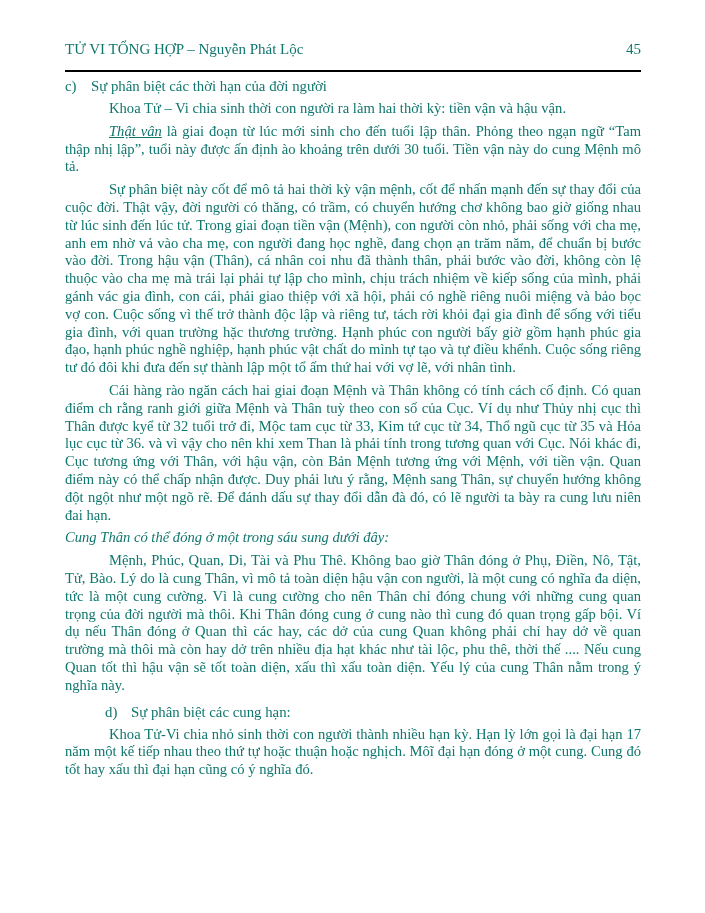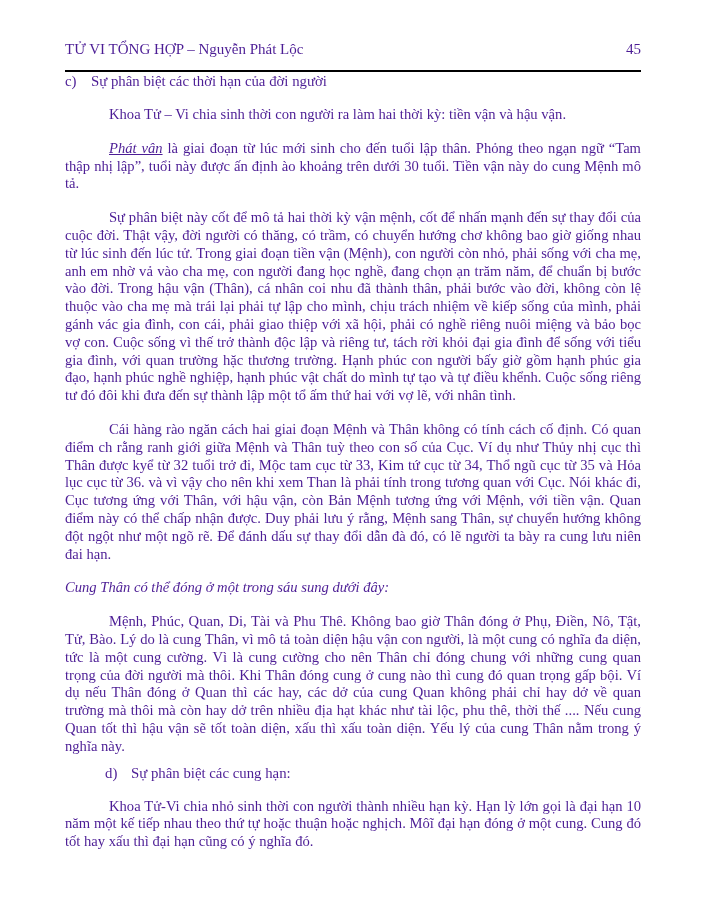--- a/index.html
+++ b/index.html
@@ -2,49 +2,50 @@
 <html><head>
 <meta charset="utf-8">
 <style>
   html, body { margin: 0; padding: 0; background: #ffffff; }
   .page {
     position: relative;
     width: 705px;
     height: 913px;
     margin: 0 auto;
     background: #ffffff;
-    color: #4c1d95;
+    color: #0f766e;
     font-family: "Liberation Serif", "DejaVu Serif", serif;
     box-sizing: border-box;
     padding: 40px 64px 0 65px;
     overflow: hidden;
   }
   .running-header {
     display: flex;
     justify-content: space-between;
     align-items: baseline;
     font-size: 15px;
     line-height: 18px;
   }
   .rule {
     border: none;
     border-top: 2px solid #000;
     margin: 12px 0 0 0;
   }
   .section-heading {
+    margin-top: 5px;
     font-size: 14.8px;
     line-height: 18px;
     text-align: left;
   }
   .section-heading .sec-label {
     display: inline-block;
     min-width: 26px;
   }
   .para {
-    margin: 16px 0 0 0;
+    margin: 5px 0 0 0;
     font-size: 14.6px;
     line-height: 17.8px;
     text-align: justify;
   }
   .indent { text-indent: 44px; }
   .noindent { text-indent: 0; font-style: italic; }
   .lead {
     font-style: italic;
     text-decoration: underline;
   }
@@ -61,30 +62,30 @@
   </div>
 
   <hr class="rule">
 
   <div class="section-heading c">
     <span class="sec-label">c)</span><span>Sự phân biệt các thời hạn của đời người</span>
   </div>
 
   <p class="para indent">Khoa Tử – Vi chia sinh thời con người ra làm hai thời kỳ: tiền vận và hậu vận.</p>
 
-  <p class="para indent"><span class="lead">Phát vân</span><span> là giai đoạn từ lúc mới sinh cho đến tuổi lập thân. Phỏng theo ngạn ngữ “Tam thập nhị lập”, tuổi này được ấn định ào khoảng trên dưới 30 tuổi. Tiền vận này do cung Mệnh mô tả.</span></p>
+  <p class="para indent"><span class="lead">Thật vân</span><span> là giai đoạn từ lúc mới sinh cho đến tuổi lập thân. Phỏng theo ngạn ngữ “Tam thập nhị lập”, tuổi này được ấn định ào khoảng trên dưới 30 tuổi. Tiền vận này do cung Mệnh mô tả.</span></p>
 
 
   <p class="para indent">Sự phân biệt này cốt để mô tả hai thời kỳ vận mệnh, cốt để nhấn mạnh đến sự thay đổi của cuộc đời. Thật vậy, đời người có thăng, có trầm, có chuyển hướng chơ không bao giờ giống nhau từ lúc sinh đến lúc tử. Trong giai đoạn tiền vận (Mệnh), con người còn nhỏ, phải sống với cha mẹ, anh em nhờ vả vào cha mẹ, con người đang học nghề, đang chọn ạn trăm năm, để chuẩn bị bước vào đời. Trong hậu vận (Thân), cá nhân coi nhu đã thành thân, phải bước vào đời, không còn lệ thuộc vào cha mẹ mà trái lại phải tự lập cho mình, chịu trách nhiệm về kiếp sống của mình, phải gánh vác gia đình, con cái, phải giao thiệp với xã hội, phải có nghề riêng nuôi miệng và bảo bọc vợ con. Cuộc sống vì thế trở thành độc lập và riêng tư, tách rời khỏi đại gia đình để sống với tiểu gia đình, với quan trường hặc thương trường. Hạnh phúc con người bấy giờ gồm hạnh phúc gia đạo, hạnh phúc nghề nghiệp, hạnh phúc vật chất do mình tự tạo và tự điều khểnh. Cuộc sống riêng tư đó đôi khi đưa đến sự thành lập một tổ ấm thứ hai với vợ lẽ, với nhân tình.</p>
 
   <p class="para indent">Cái hàng rào ngăn cách hai giai đoạn Mệnh và Thân không có tính cách cố định. Có quan điểm ch rằng ranh giới giữa Mệnh và Thân tuỳ theo con số của Cục. Ví dụ như Thủy nhị cục thì Thân được kyể từ 32 tuổi trở đi, Mộc tam cục từ 33, Kim tứ cục từ 34, Thổ ngũ cục từ 35 và Hỏa lục cục từ 36. và vì vậy cho nên khi xem Than là phải tính trong tương quan với Cục. Nói khác đi, Cục tương ứng với Thân, với hậu vận, còn Bản Mệnh tương ứng với Mệnh, với tiền vận. Quan điểm này có thể chấp nhận được. Duy phải lưu ý rằng, Mệnh sang Thân, sự chuyển hướng không đột ngột như một ngõ rẽ. Để đánh dấu sự thay đổi dẫn đà đó, có lẽ người ta bày ra cung lưu niên đai hạn.</p>
 
   <p class="para noindent">Cung Thân có thể đóng ở một trong sáu sung dưới đây:</p>
 
   <p class="para indent">Mệnh, Phúc, Quan, Di, Tài và Phu Thê. Không bao giờ Thân đóng ở Phụ, Điền, Nô, Tật, Tử, Bào. Lý do là cung Thân, vì mô tả toàn diện hậu vận con người, là một cung có nghĩa đa diện, tức là một cung cường. Vì là cung cường cho nên Thân chỉ đóng chung với những cung quan trọng của đời người mà thôi. Khi Thân đóng cung ở cung nào thì cung đó quan trọng gấp bội. Ví dụ nếu Thân đóng ở Quan thì các hay, các dở của cung Quan không phải chỉ hay dở về quan trường mà thôi mà còn hay dở trên nhiều địa hạt khác như tài lộc, phu thê, thời thế .... Nếu cung Quan tốt thì hậu vận sẽ tốt toàn diện, xấu thì xấu toàn diện. Yếu lý của cung Thân nằm trong ý nghĩa này.</p>
 
   <div class="section-heading d">
     <span class="sec-label">d)</span><span>Sự phân biệt các cung hạn:</span>
   </div>
 
-  <p class="para indent">Khoa Tử-Vi chia nhỏ sinh thời con người thành nhiều hạn kỳ. Hạn lỳ lớn gọi là đại hạn 10 năm một kế tiếp nhau theo thứ tự hoặc thuận hoặc nghịch. Môĩ đại hạn đóng ở một cung. Cung đó tốt hay xấu thì đại hạn cũng có ý nghĩa đó.</p>
+  <p class="para indent">Khoa Tử-Vi chia nhỏ sinh thời con người thành nhiều hạn kỳ. Hạn lỳ lớn gọi là đại hạn 17 năm một kế tiếp nhau theo thứ tự hoặc thuận hoặc nghịch. Môĩ đại hạn đóng ở một cung. Cung đó tốt hay xấu thì đại hạn cũng có ý nghĩa đó.</p>
 
 </div>
 
 </body></html>

